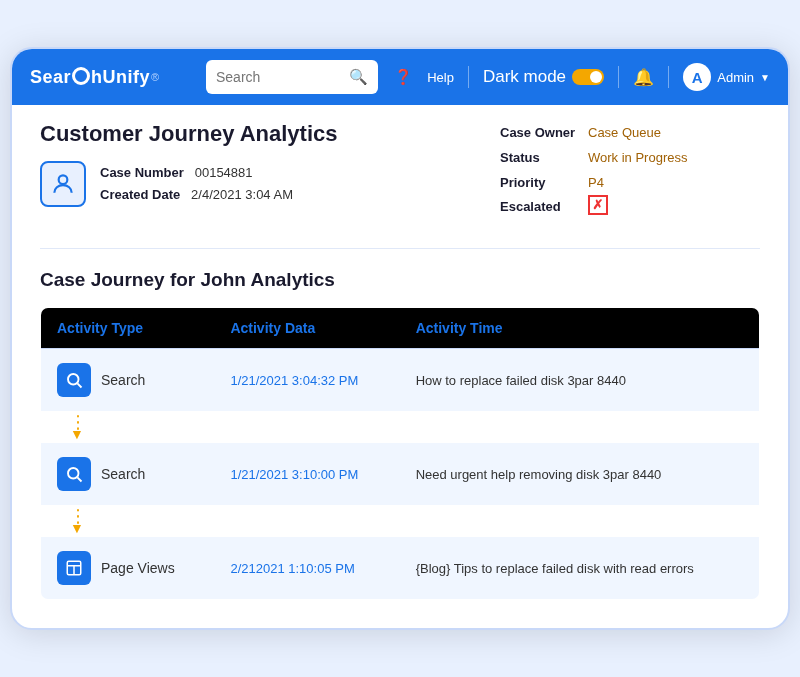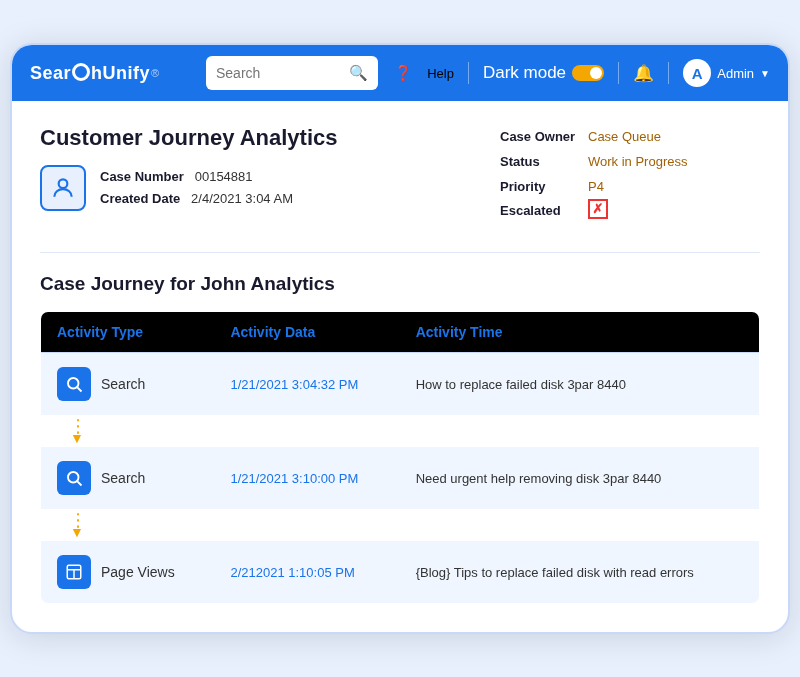--- a/index.html
+++ b/index.html
@@ -73,21 +73,21 @@
     }
     .header-actions {
       display: flex;
       align-items: center;
       gap: 14px;
       margin-left: auto;
       color: #fff;
       font-size: 13px;
     }
     .header-actions .help-link {
-      color: #000000;
+      color: #ffffff;
       text-decoration: none;
       font-size: 13px;
       display: flex;
       align-items: center;
       gap: 4px;
     }
     .dark-mode-toggle {
       display: flex;
       align-items: center;
       gap: 6px;
@@ -137,21 +137,21 @@
       background: #fff;
       display: flex;
       align-items: center;
       justify-content: center;
       color: #1a73e8;
       font-size: 15px;
       font-weight: 700;
     }
     
     .main {
-      padding: 24px 28px 28px 28px;
+      padding: 16px 28px 28px 28px;
     }
     
     .case-info-section {
       display: flex;
       justify-content: space-between;
       align-items: flex-start;
       margin-bottom: 28px;
     }
     .case-left h1 {
       font-size: 22px;

